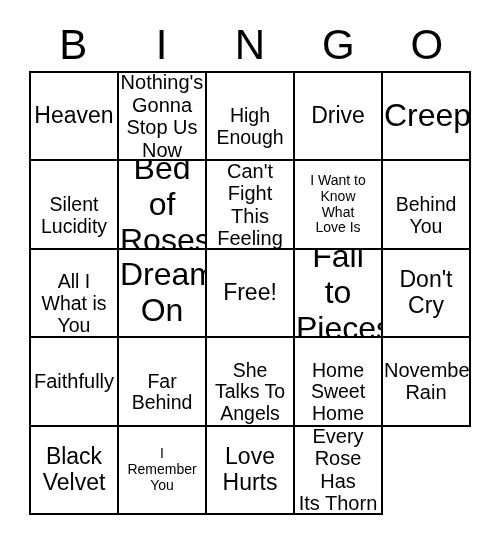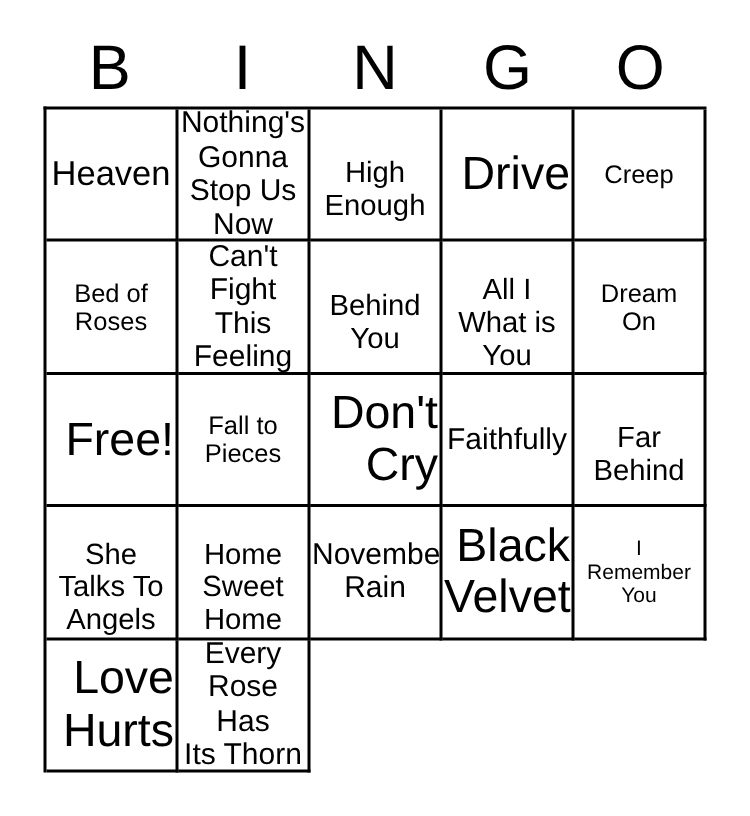--- a/index.html
+++ b/index.html
@@ -67,22 +67,22 @@
     padding: 0 1px;
   }
   .cell-text {
     display: block;
     width: 100%;
     line-height: 1.12;
     color: #000000;
     white-space: pre-line;
   }
   
-  .fs-xxl .cell-text { font-size: 31px; text-align: right; }
-  .fs-xl  .cell-text { font-size: 17px; }
+  .fs-xxl .cell-text { font-size: 23px; }
+  .fs-xl  .cell-text { font-size: 32px; }
   .fs-lg  .cell-text { font-size: 23px; }
   .fs-md  .cell-text { font-size: 19.5px; margin-top: 22px; }
   .fs-sm  .cell-text { font-size: 20px; }
   .fs-xs  .cell-text { font-size: 14px; }
 </style>
 </head>
 <body>
 
 <div id="card">
 
@@ -109,28 +109,38 @@
         <span class="cell-text">High
 Enough</span>
       </div>
     <div class="cell fs-xxl">
         <span class="cell-text">Drive</span>
       </div>
     <div class="cell fs-xl">
         <span class="cell-text">Creep</span>
       </div>
 
+    <div class="cell fs-md">
+        <span class="cell-text">Silent
+Lucidity</span>
+      </div>
     <div class="cell fs-xl">
         <span class="cell-text">Bed of
 Roses</span>
       </div>
     <div class="cell fs-sm">
         <span class="cell-text">Can't
 Fight This
 Feeling</span>
+      </div>
+    <div class="cell fs-xs">
+        <span class="cell-text">I Want to
+Know
+What
+Love Is</span>
       </div>
     <div class="cell fs-md">
         <span class="cell-text">Behind
 You</span>
       </div>
 
     <div class="cell fs-md">
         <span class="cell-text">All I
 What is
 You</span>

